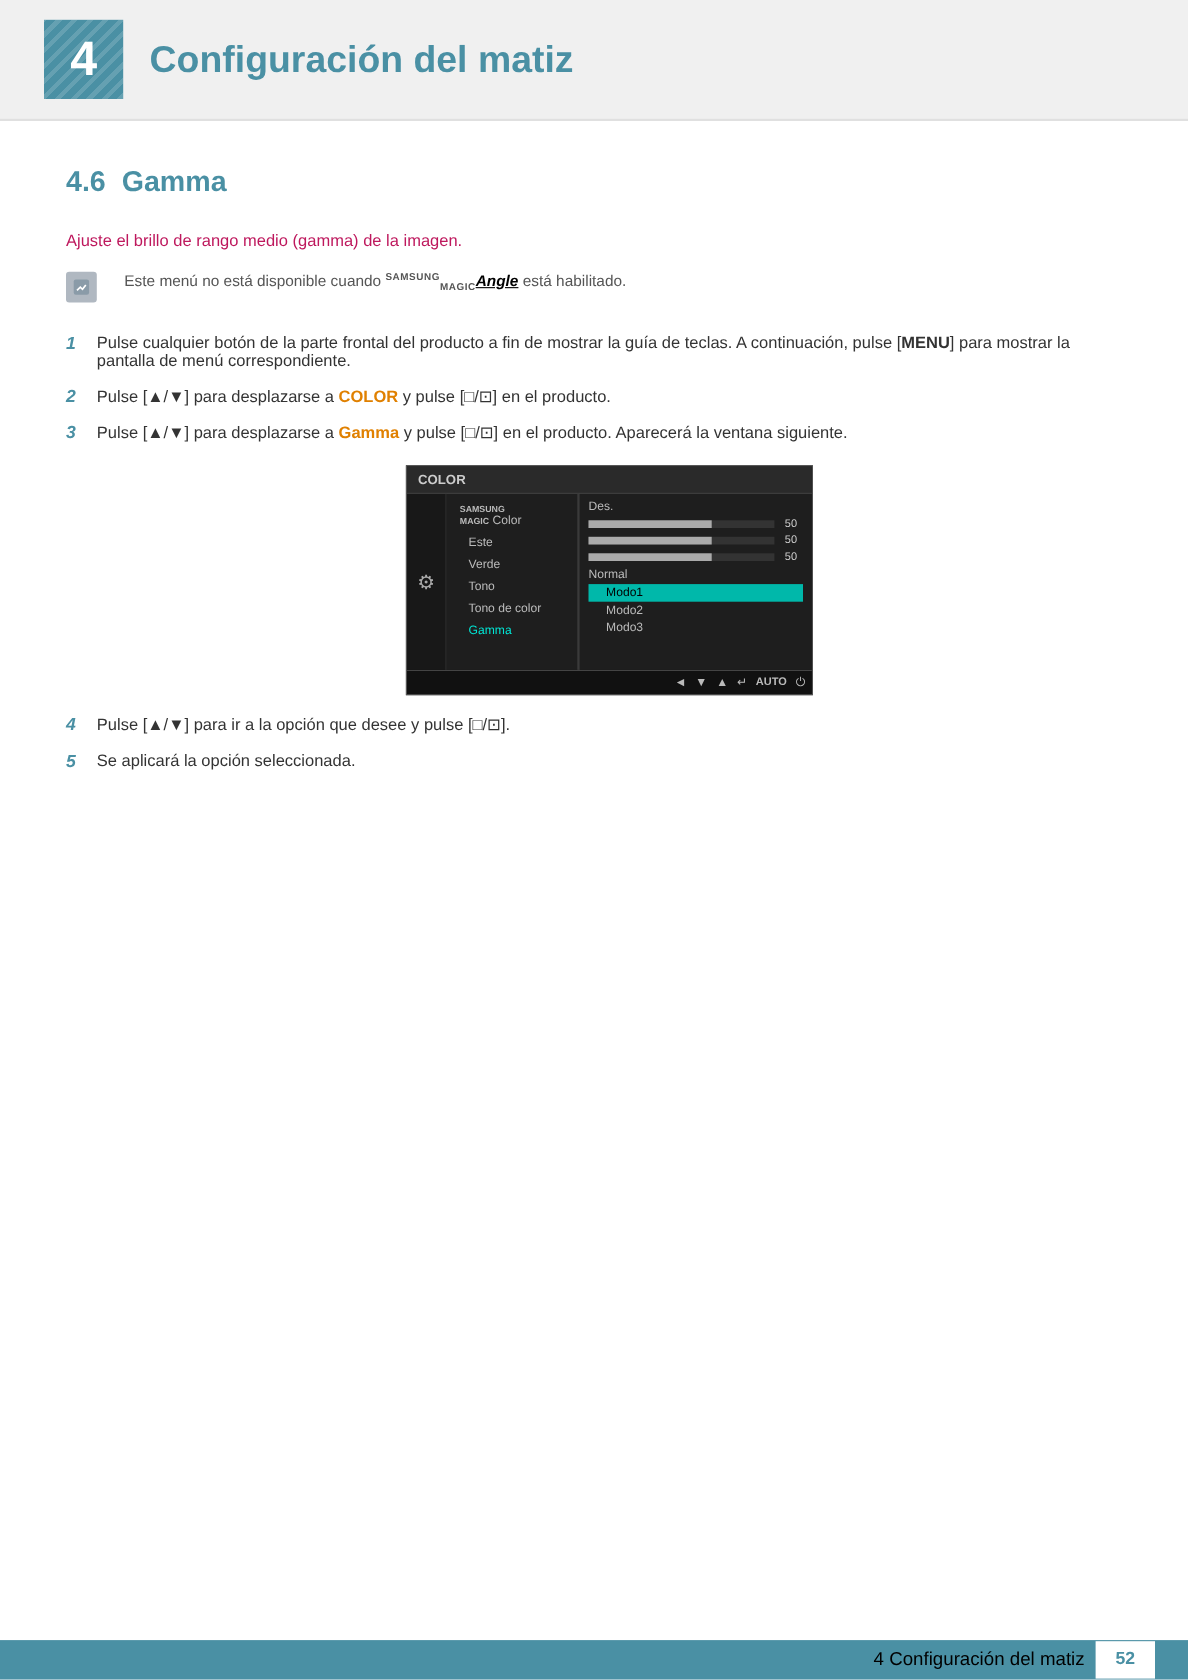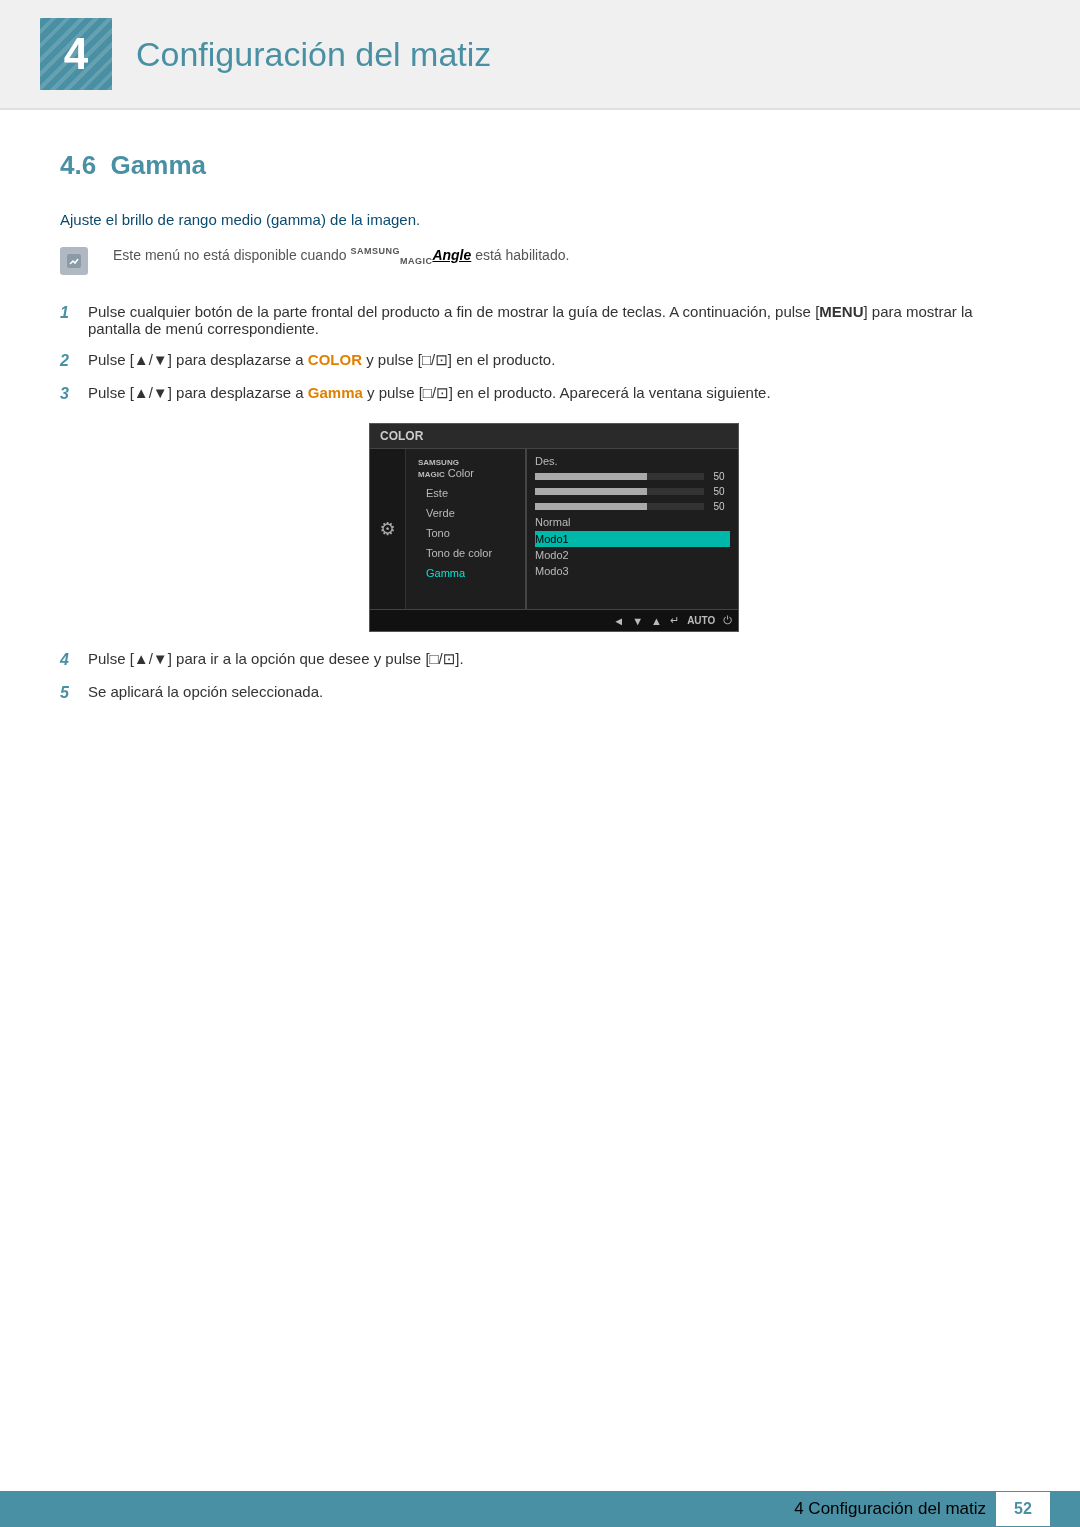--- a/index.html
+++ b/index.html
@@ -50,40 +50,40 @@
     .chapter-number {
       color: #fff;
       font-size: 44px;
       font-weight: bold;
       position: relative;
       z-index: 1;
     }
     .chapter-title {
       color: #4a90a4;
       font-size: 34px;
-      font-weight: normal;
+      font-weight: bold;
     }
 
     
     .content {
       padding: 0 60px;
     }
 
     
     .section-heading {
       color: #4a90a4;
       font-size: 26px;
       font-weight: bold;
       margin-bottom: 30px;
     }
 
     .section-intro {
       margin-bottom: 18px;
       font-size: 15px;
-      color: #0c4a6e;
+      color: #be185d;
     }
 
     
     .note-box {
       display: flex;
       align-items: flex-start;
       margin-bottom: 28px;
       gap: 25px;
     }
     .note-icon {
@@ -257,21 +257,21 @@
       font-size: 11px;
       color: #bbb;
     }
     .monitor-dropdown-row .label {
       min-width: 50px;
     }
     .monitor-option-list {
       margin-top: 2px;
     }
     .monitor-option {
-      padding: 2px 0;
+      padding: 2px 16px;
       font-size: 11px;
       color: #bbb;
     }
     .monitor-option.selected {
       background: #00b8aa;
       color: #000;
     }
     .monitor-icon-row {
       display: flex;
       align-items: center;

